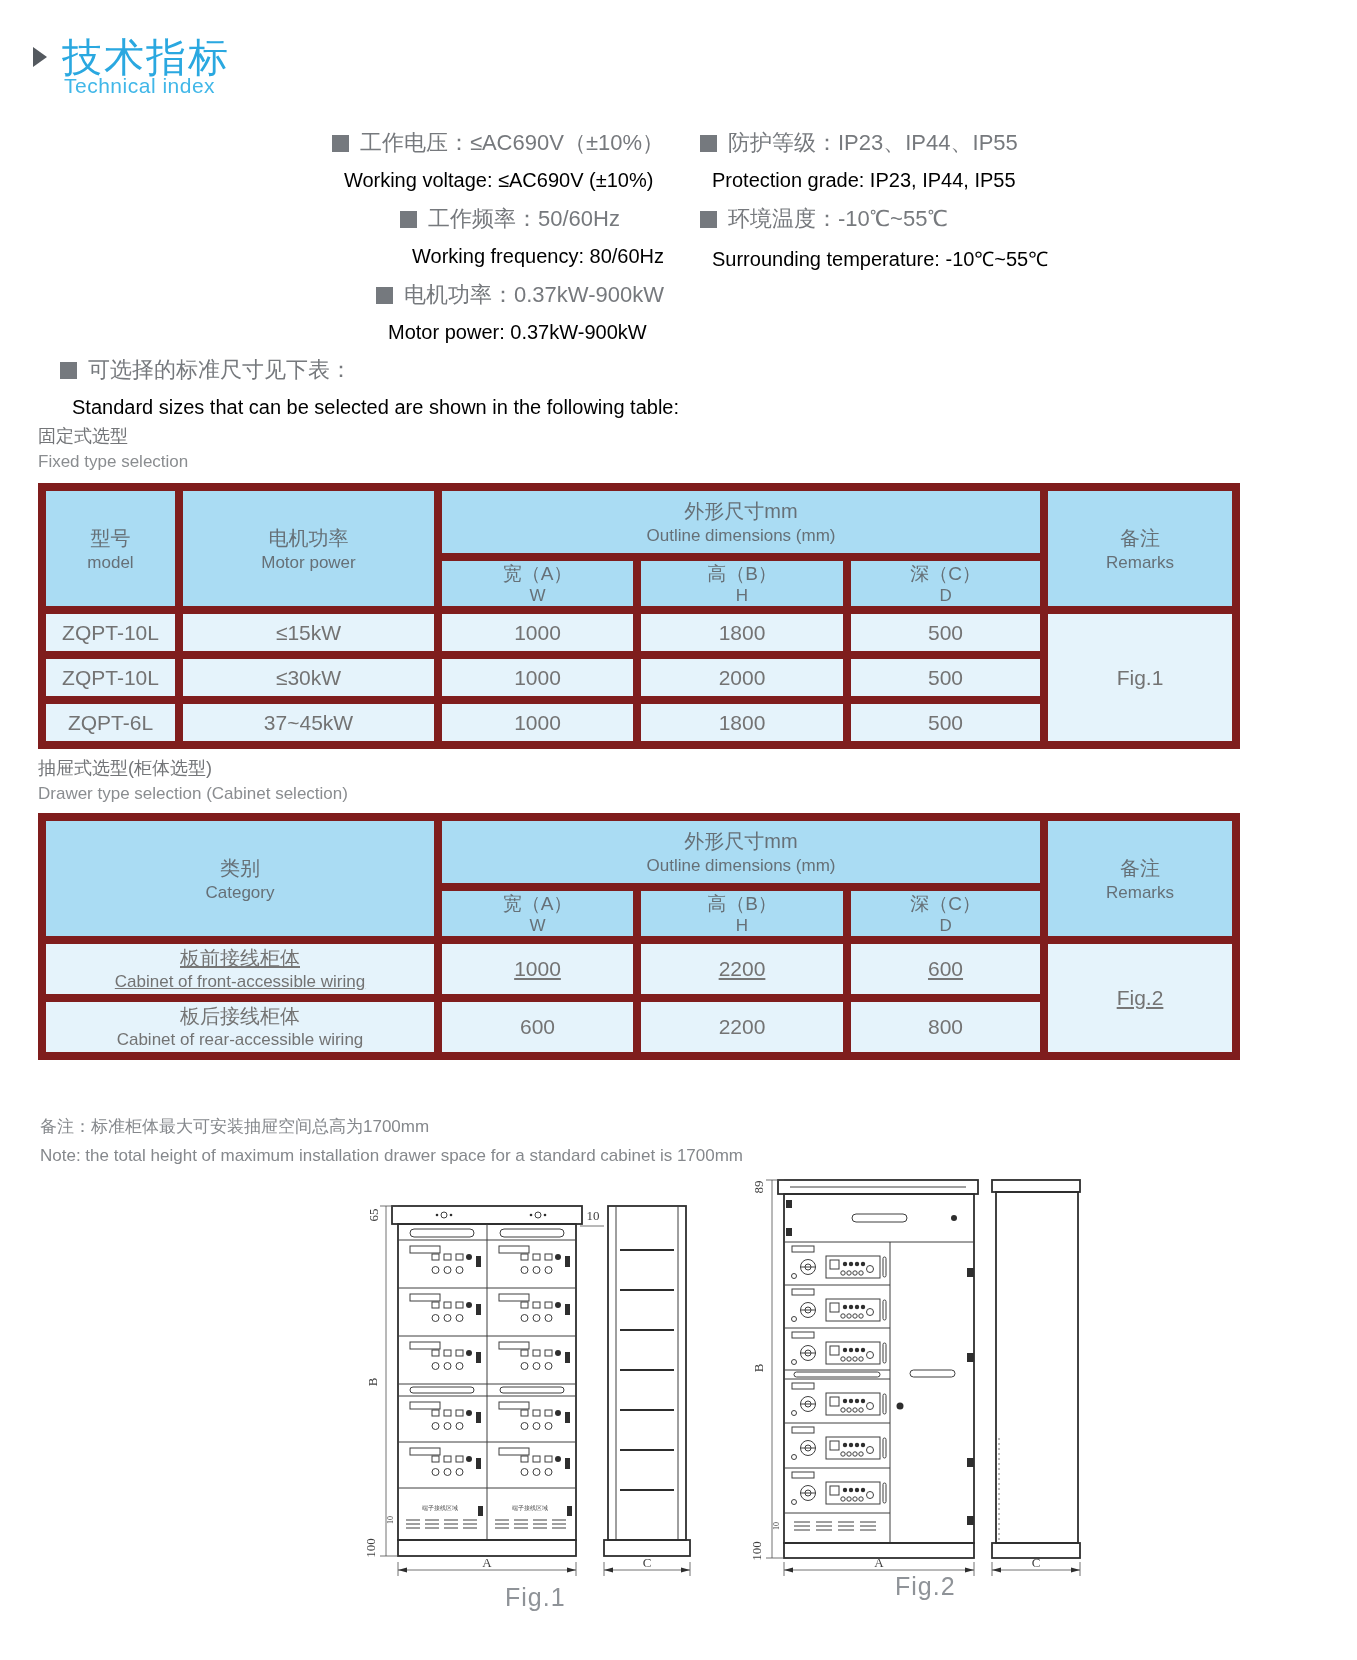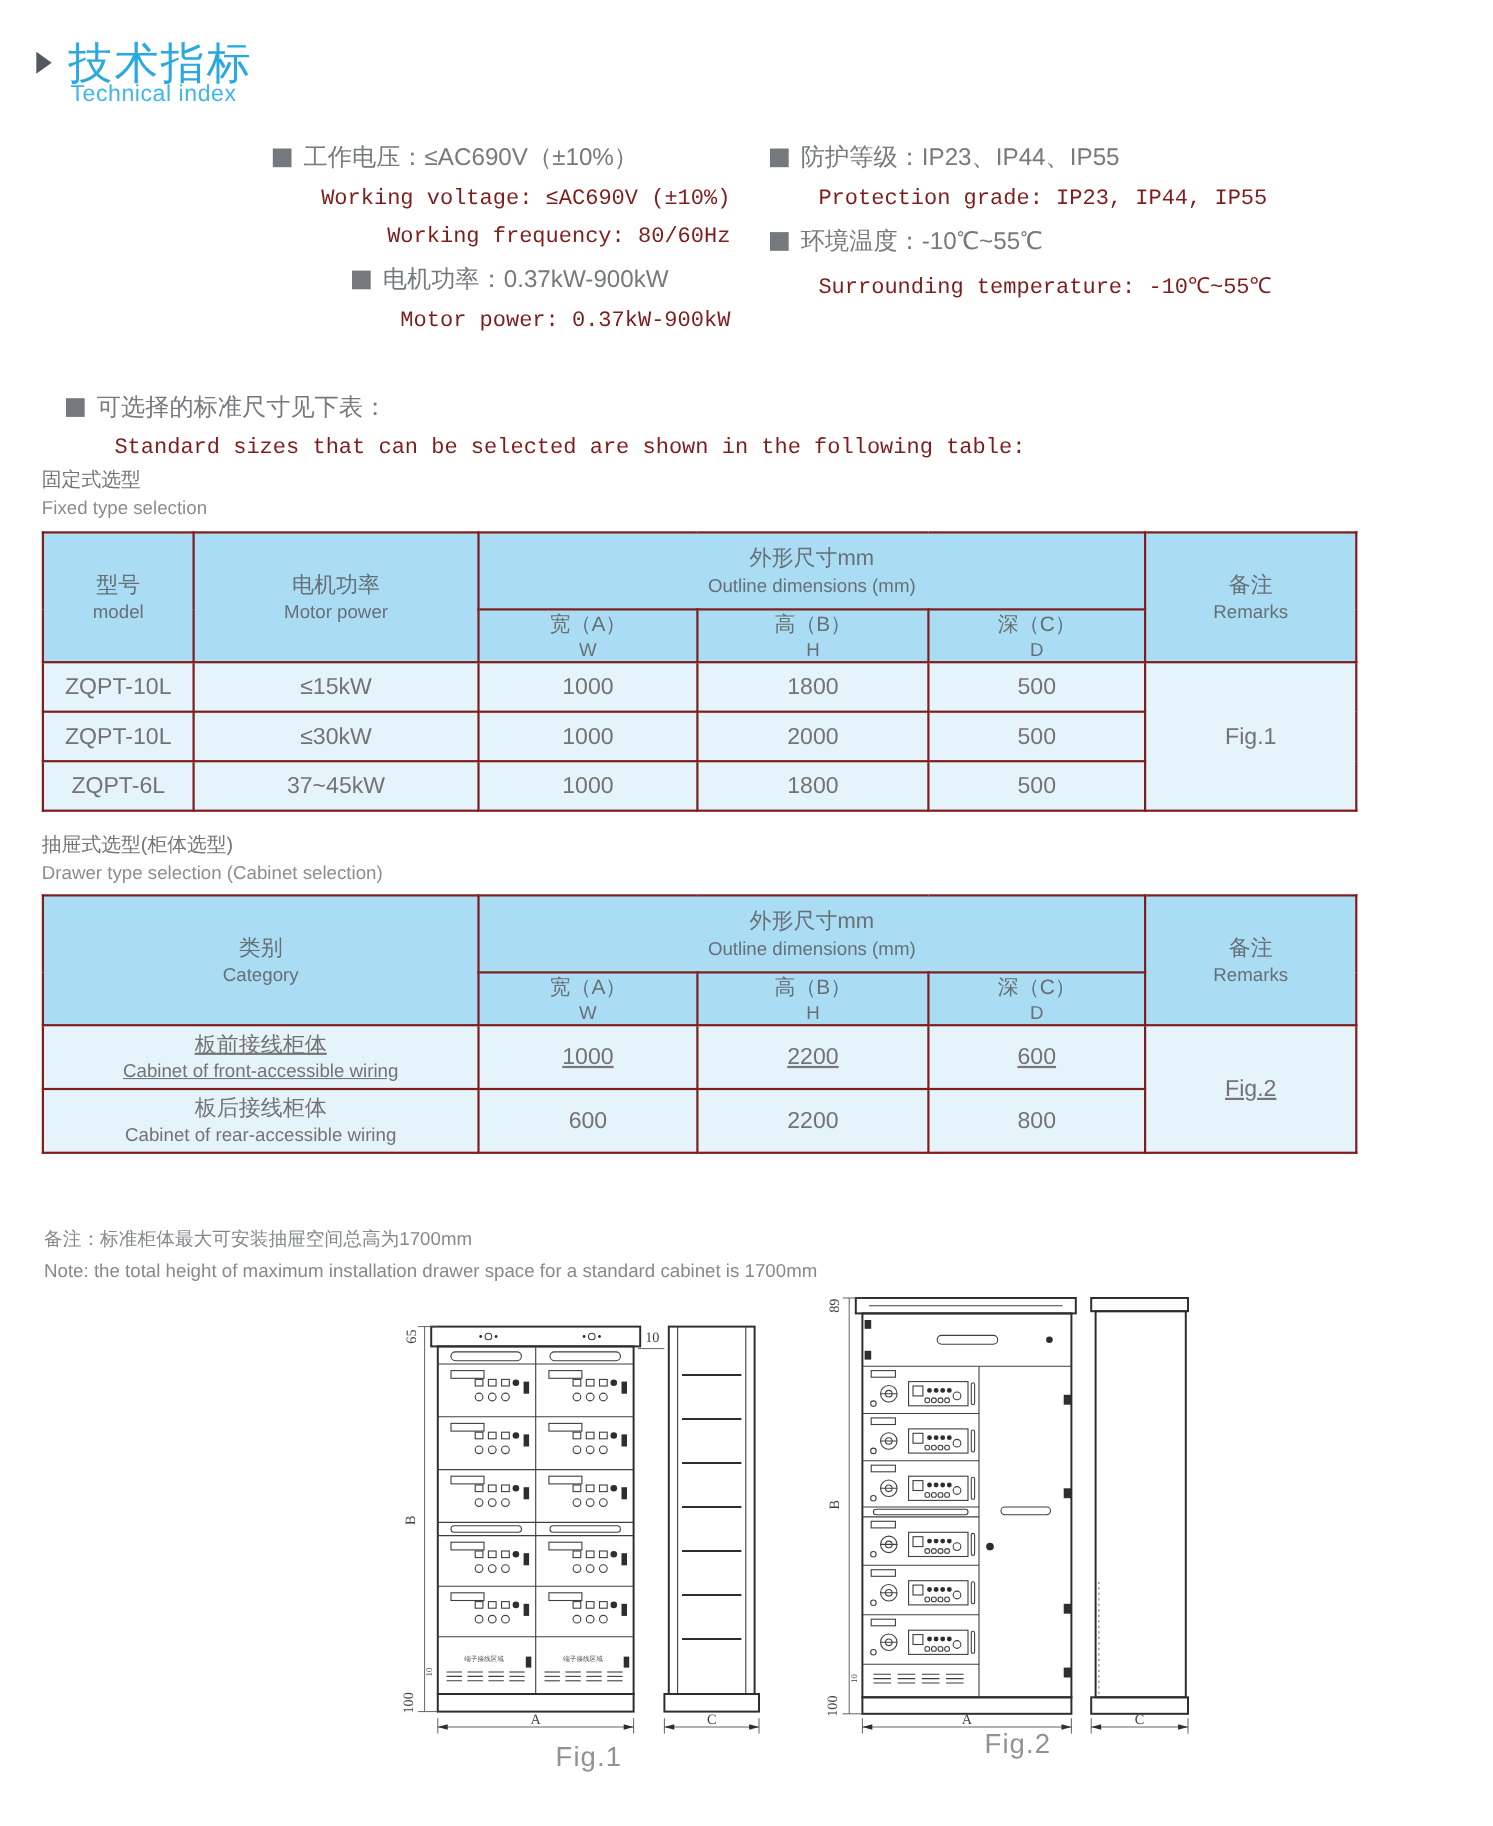--- a/index.html
+++ b/index.html
@@ -15,29 +15,29 @@
     width:0; height:0; border-left:14px solid #54595f;
     border-top:10px solid transparent; border-bottom:10px solid transparent;
   }
   .page-title { font-size:40px; color:#2aa8e0; letter-spacing:2px; }
   .page-subtitle { font-size:21px; color:#41b7e8; letter-spacing:0.5px; }
 
   
   .spec-col { display:flex; flex-direction:column; }
   .spec-zh { display:flex; align-items:center; font-size:22px; color:#76797d; margin-bottom:11px; }
   .bullet { width:17px; height:17px; background:#75797e; display:inline-block; margin-right:11px; flex:0 0 auto; }
-  .spec-en { font-size:20px; color:#7f1d1d; margin-left:44px; margin-bottom:12px;font-family:Liberation Mono, monospace; }
+  .spec-en { font-size:20px; color:#000000; margin-left:12px; margin-bottom:12px; }
 
   .section-zh { font-size:18px; color:#737578; }
   .section-en { font-size:17px; color:#8a8d90; }
 
   
   table.spec-table { border-collapse:collapse; table-layout:fixed; }
   table.spec-table th, table.spec-table td {
-    border:2px solid #7f1d1d; text-align:center; vertical-align:middle; font-weight:normal;
+    border:8px solid #7f1d1d; text-align:center; vertical-align:middle; font-weight:normal;
   }
   table.spec-table th { background:#aadcf3; color:#667077; }
   table.spec-table td { background:#e5f3fb; color:#737373; font-size:21px; }
   .th-zh { font-size:20px; line-height:27px; }
   .th-en { font-size:17px; line-height:21px; }
   .sub-zh { font-size:19px; line-height:25px; }
   .sub-en { font-size:17px; line-height:20px; }
   .cat-zh { font-size:20px; line-height:26px; }
   .cat-en { font-size:17px; line-height:22px; }
   .remark-cell { font-size:21px; }
@@ -65,20 +65,24 @@
 
 <div class="abs spec-col" style="left:44px; top:128px; width:620px;align-items:flex-end;">
   <div>
     <div class="spec-zh">
         <span class="bullet"></span>
         <span>工作电压：≤AC690V（±10%）</span>
       </div>
     <div class="spec-en">Working voltage: ≤AC690V (±10%)</div>
   </div>
   <div>
+    <div class="spec-zh">
+        <span class="bullet"></span>
+        <span>工作频率：50/60Hz</span>
+      </div>
     <div class="spec-en">Working frequency: 80/60Hz</div>
   </div>
   <div>
     <div class="spec-zh">
         <span class="bullet"></span>
         <span>电机功率：0.37kW-900kW</span>
       </div>
     <div class="spec-en">Motor power: 0.37kW-900kW</div>
   </div>
 </div>

